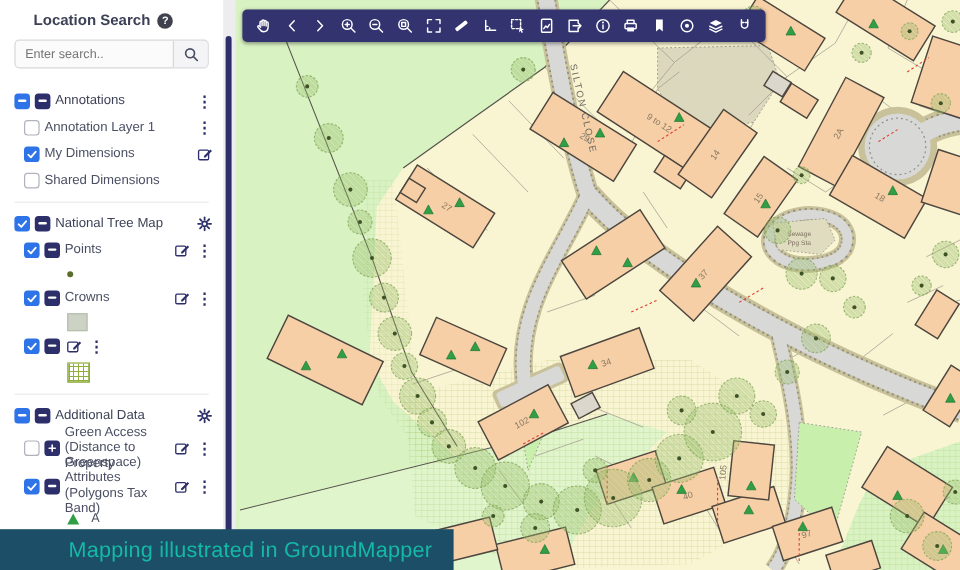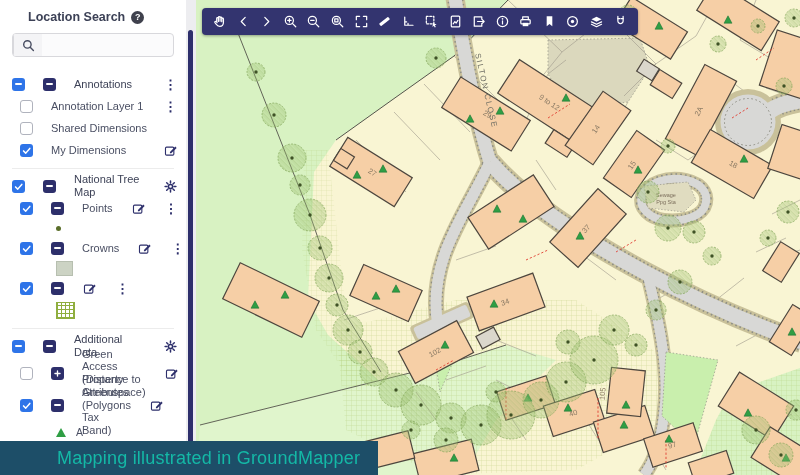--- a/index.html
+++ b/index.html
@@ -5,21 +5,21 @@
   html,body{margin:0;padding:0;background:#fff;}
   .app{position:relative;width:800px;height:475px;overflow:hidden;font-family:"Liberation Sans",sans-serif;}
   
   .sidebar{position:absolute;left:0;top:0;width:186px;height:475px;background:#fff;z-index:3;overflow:hidden;}
   .sb-title{margin:10px 10px 0 28px;font-size:12.5px;font-weight:700;color:#3c4156;display:flex;align-items:center;gap:6px;}
   .help{width:13px;height:13px;border-radius:50%;background:#3f414d;color:#fff;font-size:9px;font-weight:700;display:flex;align-items:center;justify-content:center;flex:none;}
   .search{margin:9px 12px 0 12px;display:flex;border:1px solid #d8d8dc;border-radius:4px;height:22px;background:#fbfbfc;overflow:hidden;}
   .search input{flex:1;border:0;outline:none;padding:0 8px;font-size:10.5px;color:#666;background:transparent;min-width:0;font-family:"Liberation Sans",sans-serif;}
   .search-btn{width:28px;border-left:1px solid #d8d8dc;display:flex;align-items:center;justify-content:center;background:#f4f4f6;cursor:pointer;}
   .sb-rows{margin-top:16px;padding-left:12px;}
-  .sb-row{display:flex;align-items:center;gap:18px;height:22px;padding-right:8px;}
+  .sb-row{display:flex;align-items:center;gap:4px;height:22px;padding-right:8px;}
   .sb-row.tall{height:32px;}
   .sb-row.child{padding-left:8px;}
   .lbl{flex:1;font-size:11px;color:#4a4f63;line-height:1.15;}
   .lbl.grp{color:#3d4257;}
   .cb{width:13px;height:13px;border-radius:3px;flex:none;display:flex;align-items:center;justify-content:center;box-sizing:border-box;cursor:pointer;}
   .cb-blue{background:#2e74e8;}
   .cb-navy{background:#2d2f6b;}
   .cb-empty{background:#fff;border:1.5px solid #b0b3bd;}
   .cb .bar{width:7px;height:2px;background:#fff;border-radius:1px;}
   .cb svg{display:block;width:11px;height:11px;}
@@ -574,20 +574,21 @@
         </svg>
       </span>
     </div>
 
   <aside class="sidebar">
     <div class="sb-title">
       <span>Location Search</span>
       <span class="help">?</span>
     </div>
     <div class="search">
+      <input type="text" placeholder="Enter search.." style="">
       <span class="search-btn">
         <svg width="13" height="13" viewBox="0 0 13 13">
           <circle cx="5.4" cy="5.4" r="3.7" fill="none" stroke="#4a4f63" stroke-width="1.4"></circle>
           <path d="M8.2 8.2 11.4 11.4" stroke="#4a4f63" stroke-width="1.4" stroke-linecap="round"></path>
         </svg>
       </span>
     </div>
     <div class="sb-rows" id="sbRows">
         <div class="sb-row">
           <span class="cb cb-blue">
@@ -596,39 +597,39 @@
           <span class="cb cb-navy">
             <span class="bar"></span>
           </span>
           <span class="lbl grp">Annotations</span>
           <span class="rowicon kebab">⋮</span>
         </div>
         <div class="sb-row child">
           <span class="cb cb-empty"></span>
           <span class="lbl">Annotation Layer 1</span>
           <span class="rowicon kebab">⋮</span>
-        </div>
-        <div class="sb-row child">
-          <span class="cb cb-empty"></span>
-          <span class="lbl">Shared Dimensions</span>
         </div>
         <div class="sb-row child">
           <span class="cb cb-blue">
             <svg viewBox="0 0 13 13">
               <path d="M3 7l2.6 2.6L10.4 4" stroke="#fff" stroke-width="1.8" fill="none" stroke-linecap="round" stroke-linejoin="round"></path>
             </svg>
           </span>
           <span class="lbl">My Dimensions</span>
           <span class="rowicon">
             <svg width="13" height="13" viewBox="0 0 14 14" fill="none" stroke="#2d2f6b" stroke-width="1.2">
               <rect x="1.6" y="3.4" width="9" height="8.6" rx="1.2"></rect>
               <path d="M6.4 8.6l5.8-5.8 1.4 1.4-5.8 5.8H6.4z" fill="#2d2f6b" stroke="none"></path>
             </svg>
           </span>
         </div>
+        <div class="sb-row child">
+          <span class="cb cb-empty"></span>
+          <span class="lbl">Shared Dimensions</span>
+        </div>
         <div class="divider"></div>
         <div class="sb-row">
           <span class="cb cb-blue">
             <svg viewBox="0 0 13 13">
               <path d="M3 7l2.6 2.6L10.4 4" stroke="#fff" stroke-width="1.8" fill="none" stroke-linecap="round" stroke-linejoin="round"></path>
             </svg>
           </span>
           <span class="cb cb-navy">
             <span class="bar"></span>
           </span>

